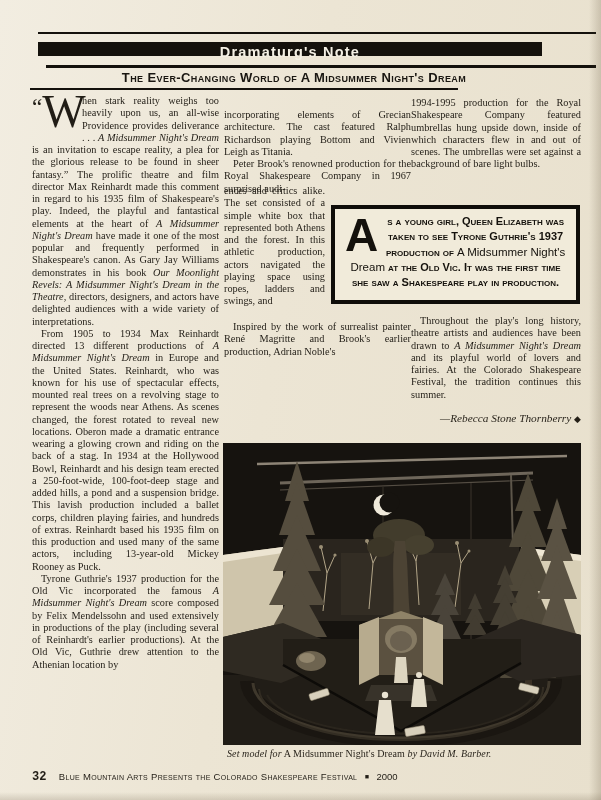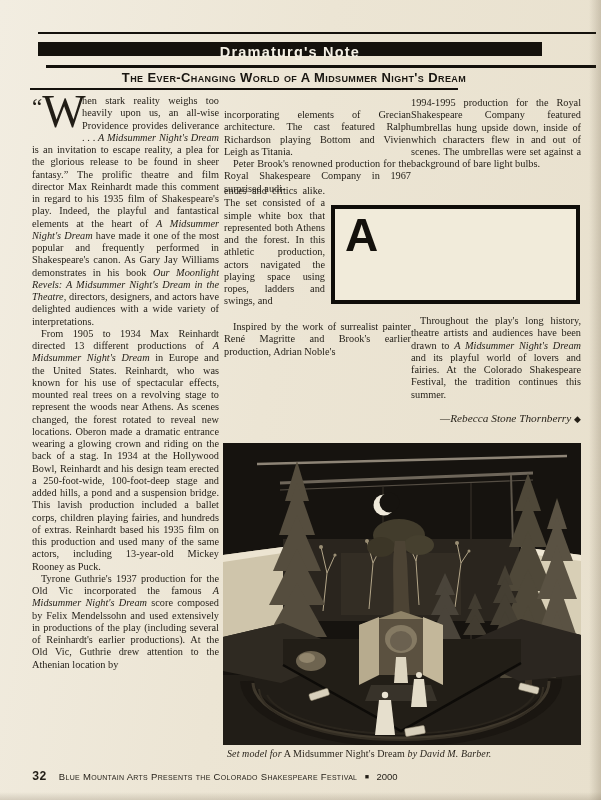--- a/index.html
+++ b/index.html
@@ -94,21 +94,21 @@
 </div>
 <div class="col" id="col2c">
   <p>Inspired by the work of surrealist painter René Magritte and Brook's earlier production, Adrian Noble's</p>
 </div>
 
 <div class="col" id="col3a">
   <p class="pfirst">1994-1995 production for the Royal Shakespeare Company featured umbrellas hung upside down, inside of which characters flew in and out of scenes. The umbrellas were set against a background of bare light bulbs.</p>
 </div>
 
 <div id="callout">
-  <span class="callout-dc">A</span>
+  <span class="callout-dc">A</span><span>s a young girl, Queen Elizabeth was taken to see Tyrone Guthrie's 1937 production of <span class="roman">A Midsummer Night's Dream</span> at the Old Vic. It was the first time she saw a Shakespeare play in production.</span>
 </div>
 
 <div class="col" id="col3b">
   <p>Throughout the play's long history, theatre artists and audiences have been drawn to <i>A Midsummer Night's Dream</i> and its playful world of lovers and fairies. At the Colorado Shakespeare Festival, the tradition continues this summer.</p>
 </div>
 <div id="byline">
   <span>—Rebecca Stone Thornberry</span>
   <span class="mark">◆</span>
 </div>
 

